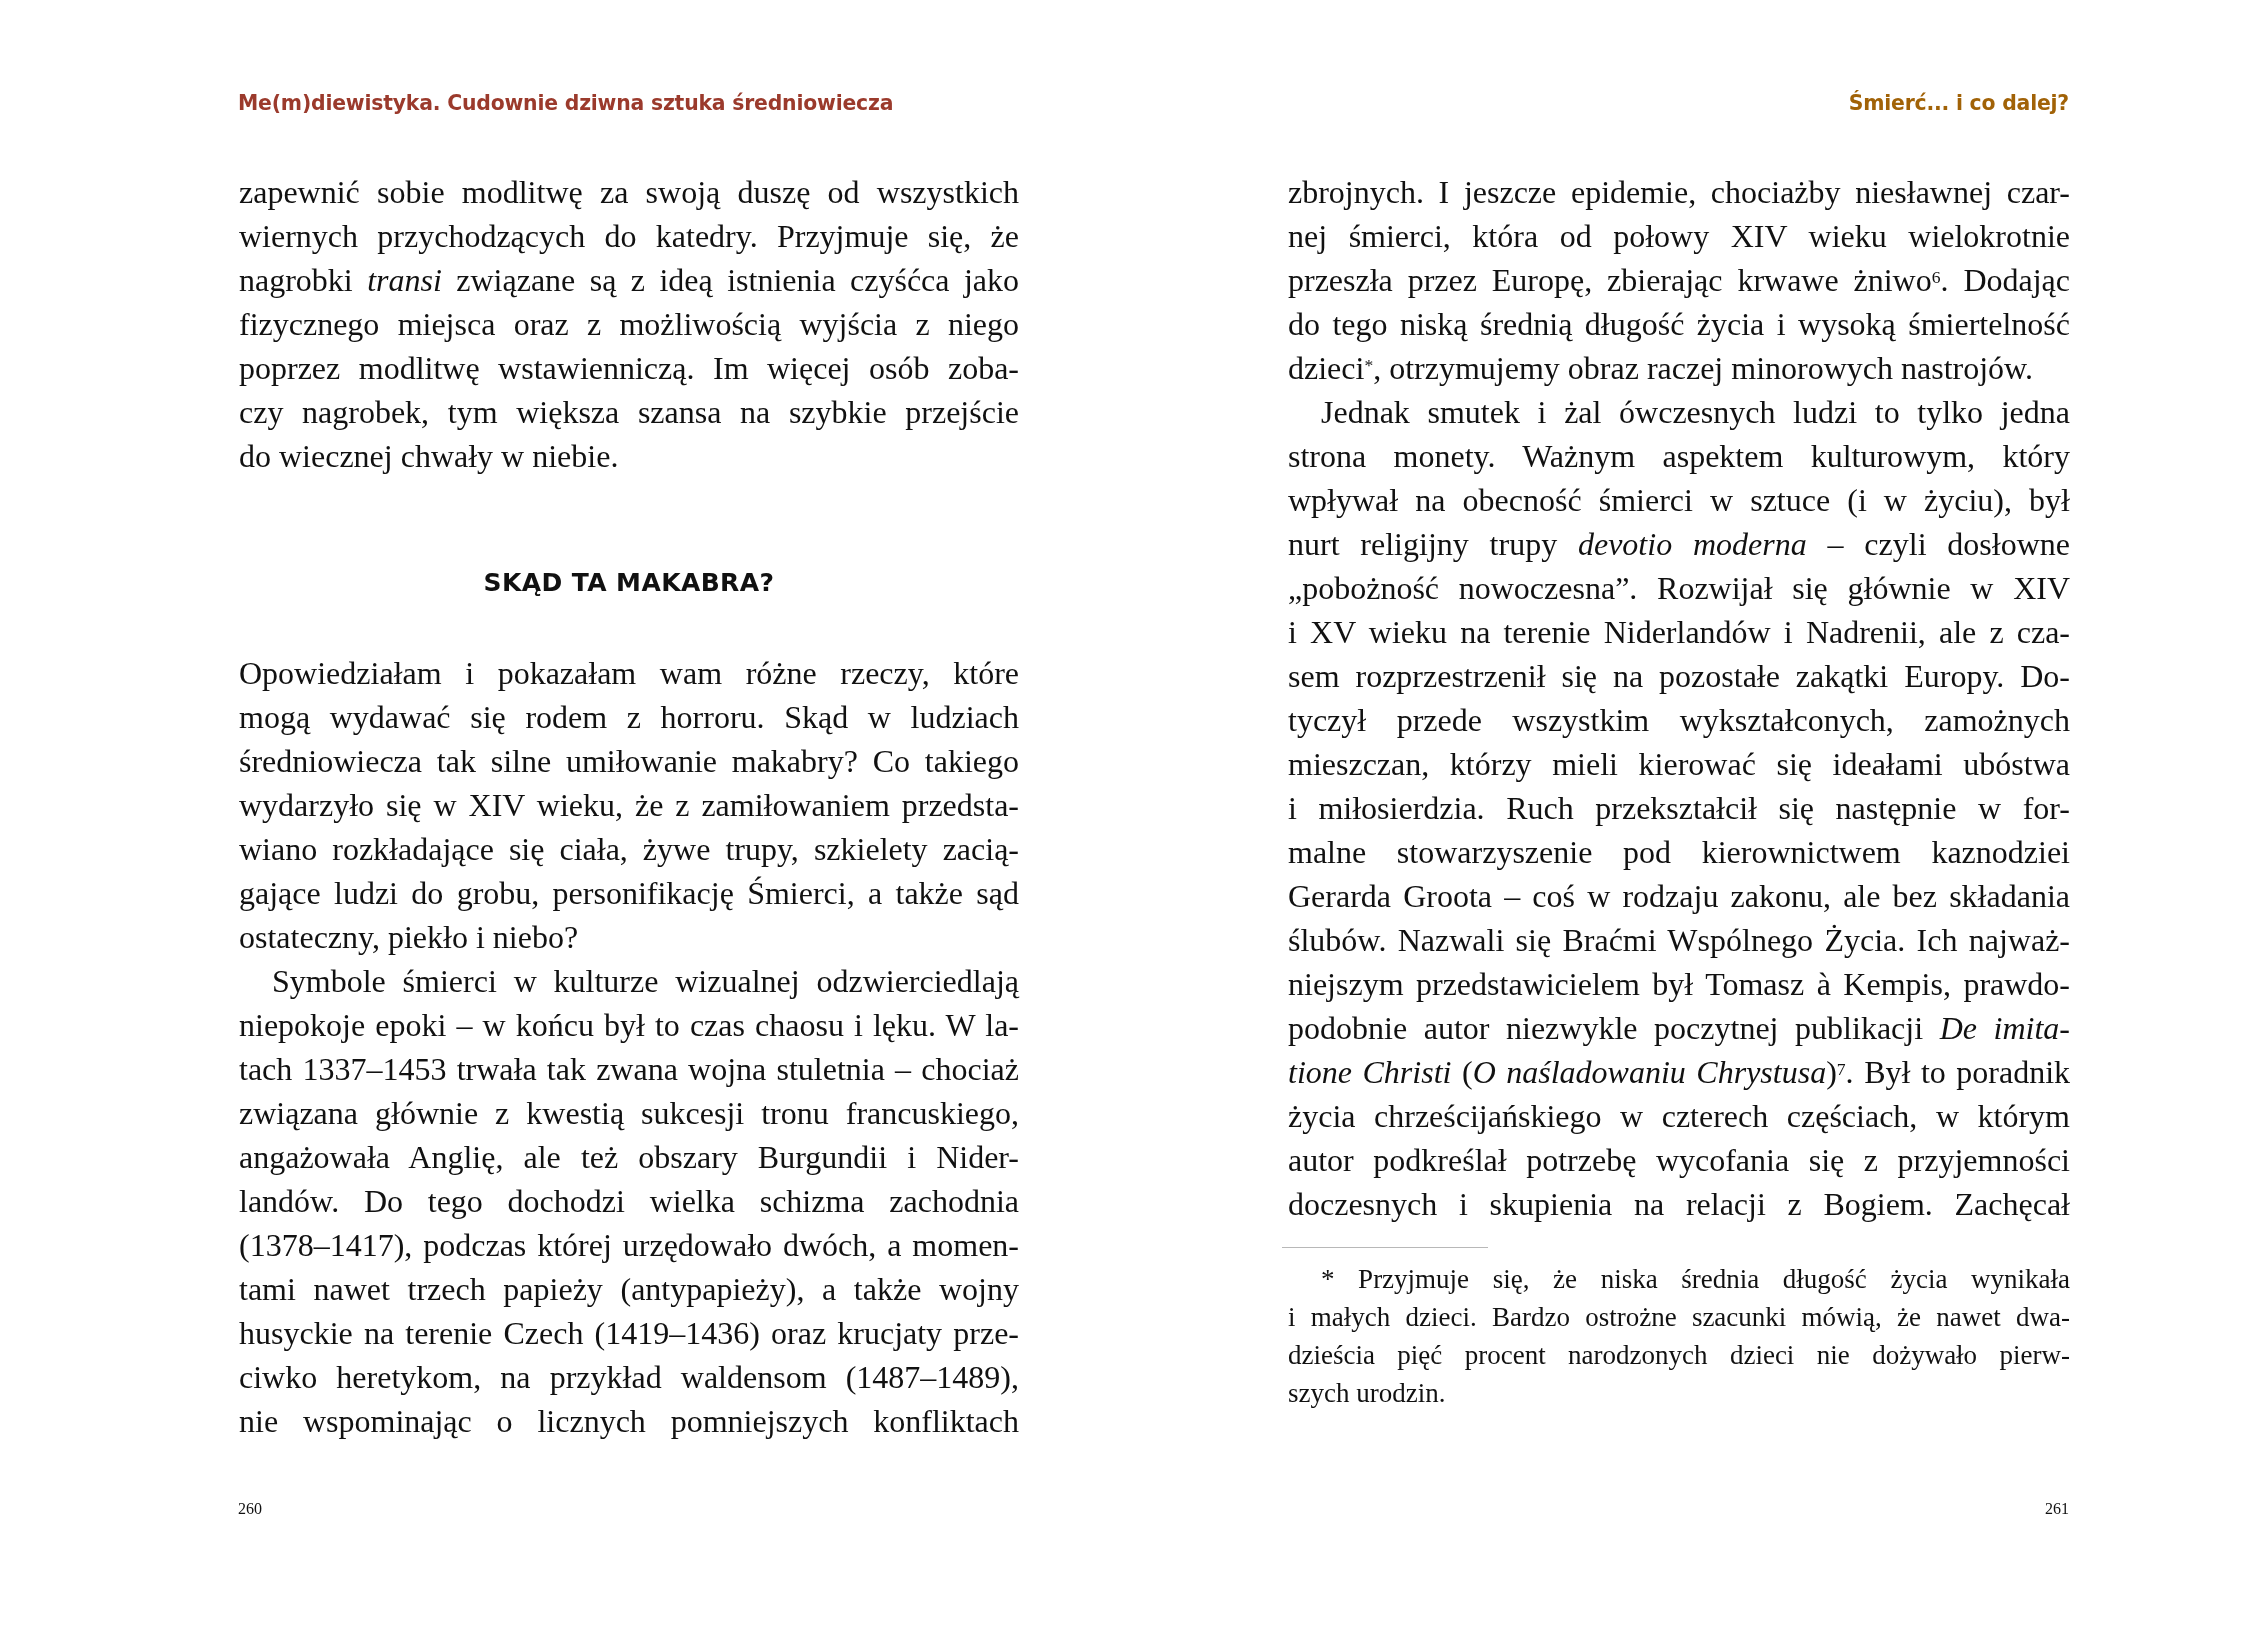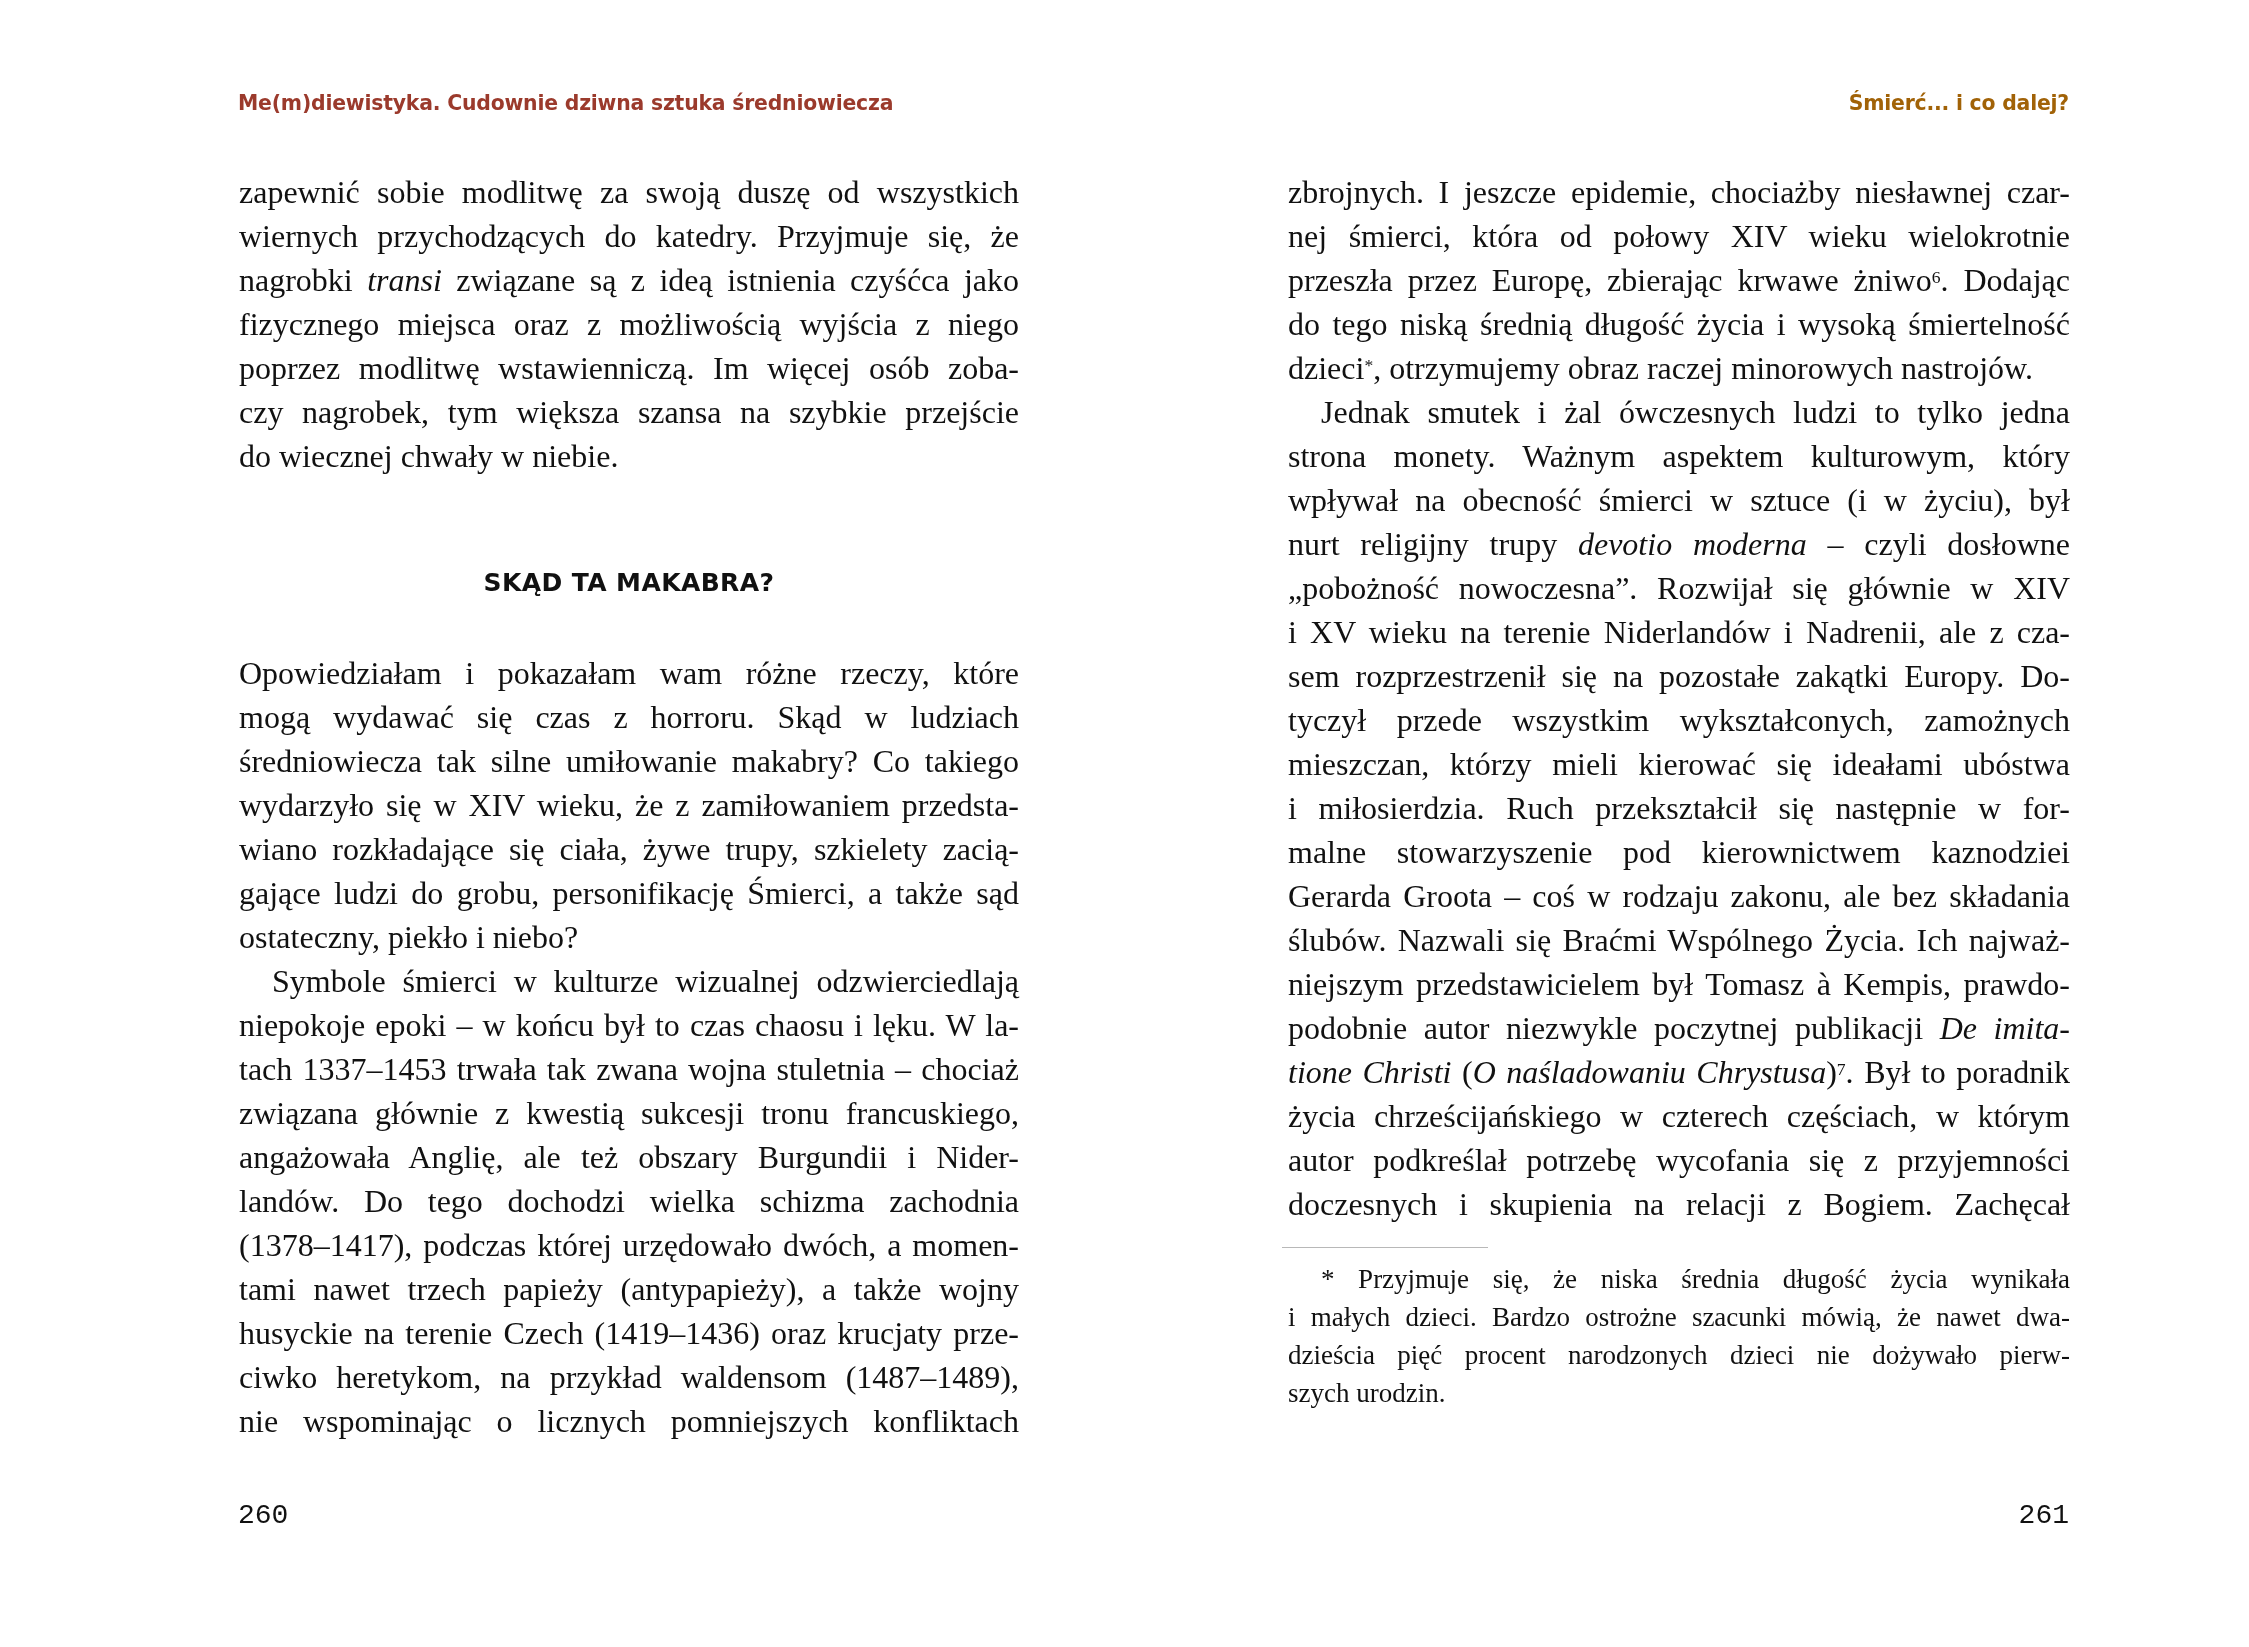--- a/index.html
+++ b/index.html
@@ -24,22 +24,22 @@
 
   .section-heading { position: absolute; left: 194px; width: 780px; top: 568px; text-align: center;
                      font-family: "DejaVu Sans", "Liberation Sans", sans-serif; font-weight: bold;
                      font-size: 25px; letter-spacing: 0.4px; }
 
   .footnote-rule { position: absolute; left: 157px; top: 1247px; width: 206px; height: 0;
                    border-top: 1.6px solid #b8b8b8; }
   .footnotes { position: absolute; left: 163px; top: 1260px; width: 782px; font-size: 27px; line-height: 38px; }
   .footnotes .line { height: 38px; }
 
-  .page-number { position: absolute; top: 1500px; font-family: Liberation Mono, monospace;
-                 font-size: 28px; }
+  .page-number { position: absolute; top: 1500px; font-family: Liberation Serif, serif;
+                 font-size: 16px; }
   .left .page-number { left: 193px; }
   .right .page-number { right: 181px; }
 
   em, .it { font-style: italic; }
   sup { font-size: 0.55em; vertical-align: 0.45em; line-height: 0; }
 </style>
 </head>
 <body>
 
 <div class="page left">
@@ -49,21 +49,21 @@
       <span class="line">wiernych przychodzących do katedry. Przyjmuje się, że</span>
       <span class="line"><span>nagrobki </span><span class="it">transi</span><span> związane są z ideą istnienia czyśćca jako</span></span>
       <span class="line">fizycznego miejsca oraz z możliwością wyjścia z niego</span>
       <span class="line">poprzez modlitwę wstawienniczą. Im więcej osób zoba-</span>
       <span class="line">czy nagrobek, tym większa szansa na szybkie przejście</span>
       <span class="line last">do wiecznej chwały w niebie.</span>
     </div>
   <div class="section-heading">SKĄD TA MAKABRA?</div>
   <div class="column" id="left-section" style="top:651px">
       <span class="line">Opowiedziałam i pokazałam wam różne rzeczy, które</span>
-      <span class="line">mogą wydawać się czas z horroru. Skąd w ludziach</span>
+      <span class="line">mogą wydawać się rodem z horroru. Skąd w ludziach</span>
       <span class="line">średniowiecza tak silne umiłowanie makabry? Co takiego</span>
       <span class="line">wydarzyło się w XIV wieku, że z zamiłowaniem przedsta-</span>
       <span class="line">wiano rozkładające się ciała, żywe trupy, szkielety zacią-</span>
       <span class="line">gające ludzi do grobu, personifikację Śmierci, a także sąd</span>
       <span class="line last">ostateczny, piekło i niebo?</span>
       <span class="line indent">Symbole śmierci w kulturze wizualnej odzwierciedlają</span>
       <span class="line">niepokoje epoki – w końcu był to czas chaosu i lęku. W la-</span>
       <span class="line">tach 1337–1453 trwała tak zwana wojna stuletnia – chociaż</span>
       <span class="line">związana głównie z kwestią sukcesji tronu francuskiego,</span>
       <span class="line">angażowała Anglię, ale też obszary Burgundii i Nider-</span>

